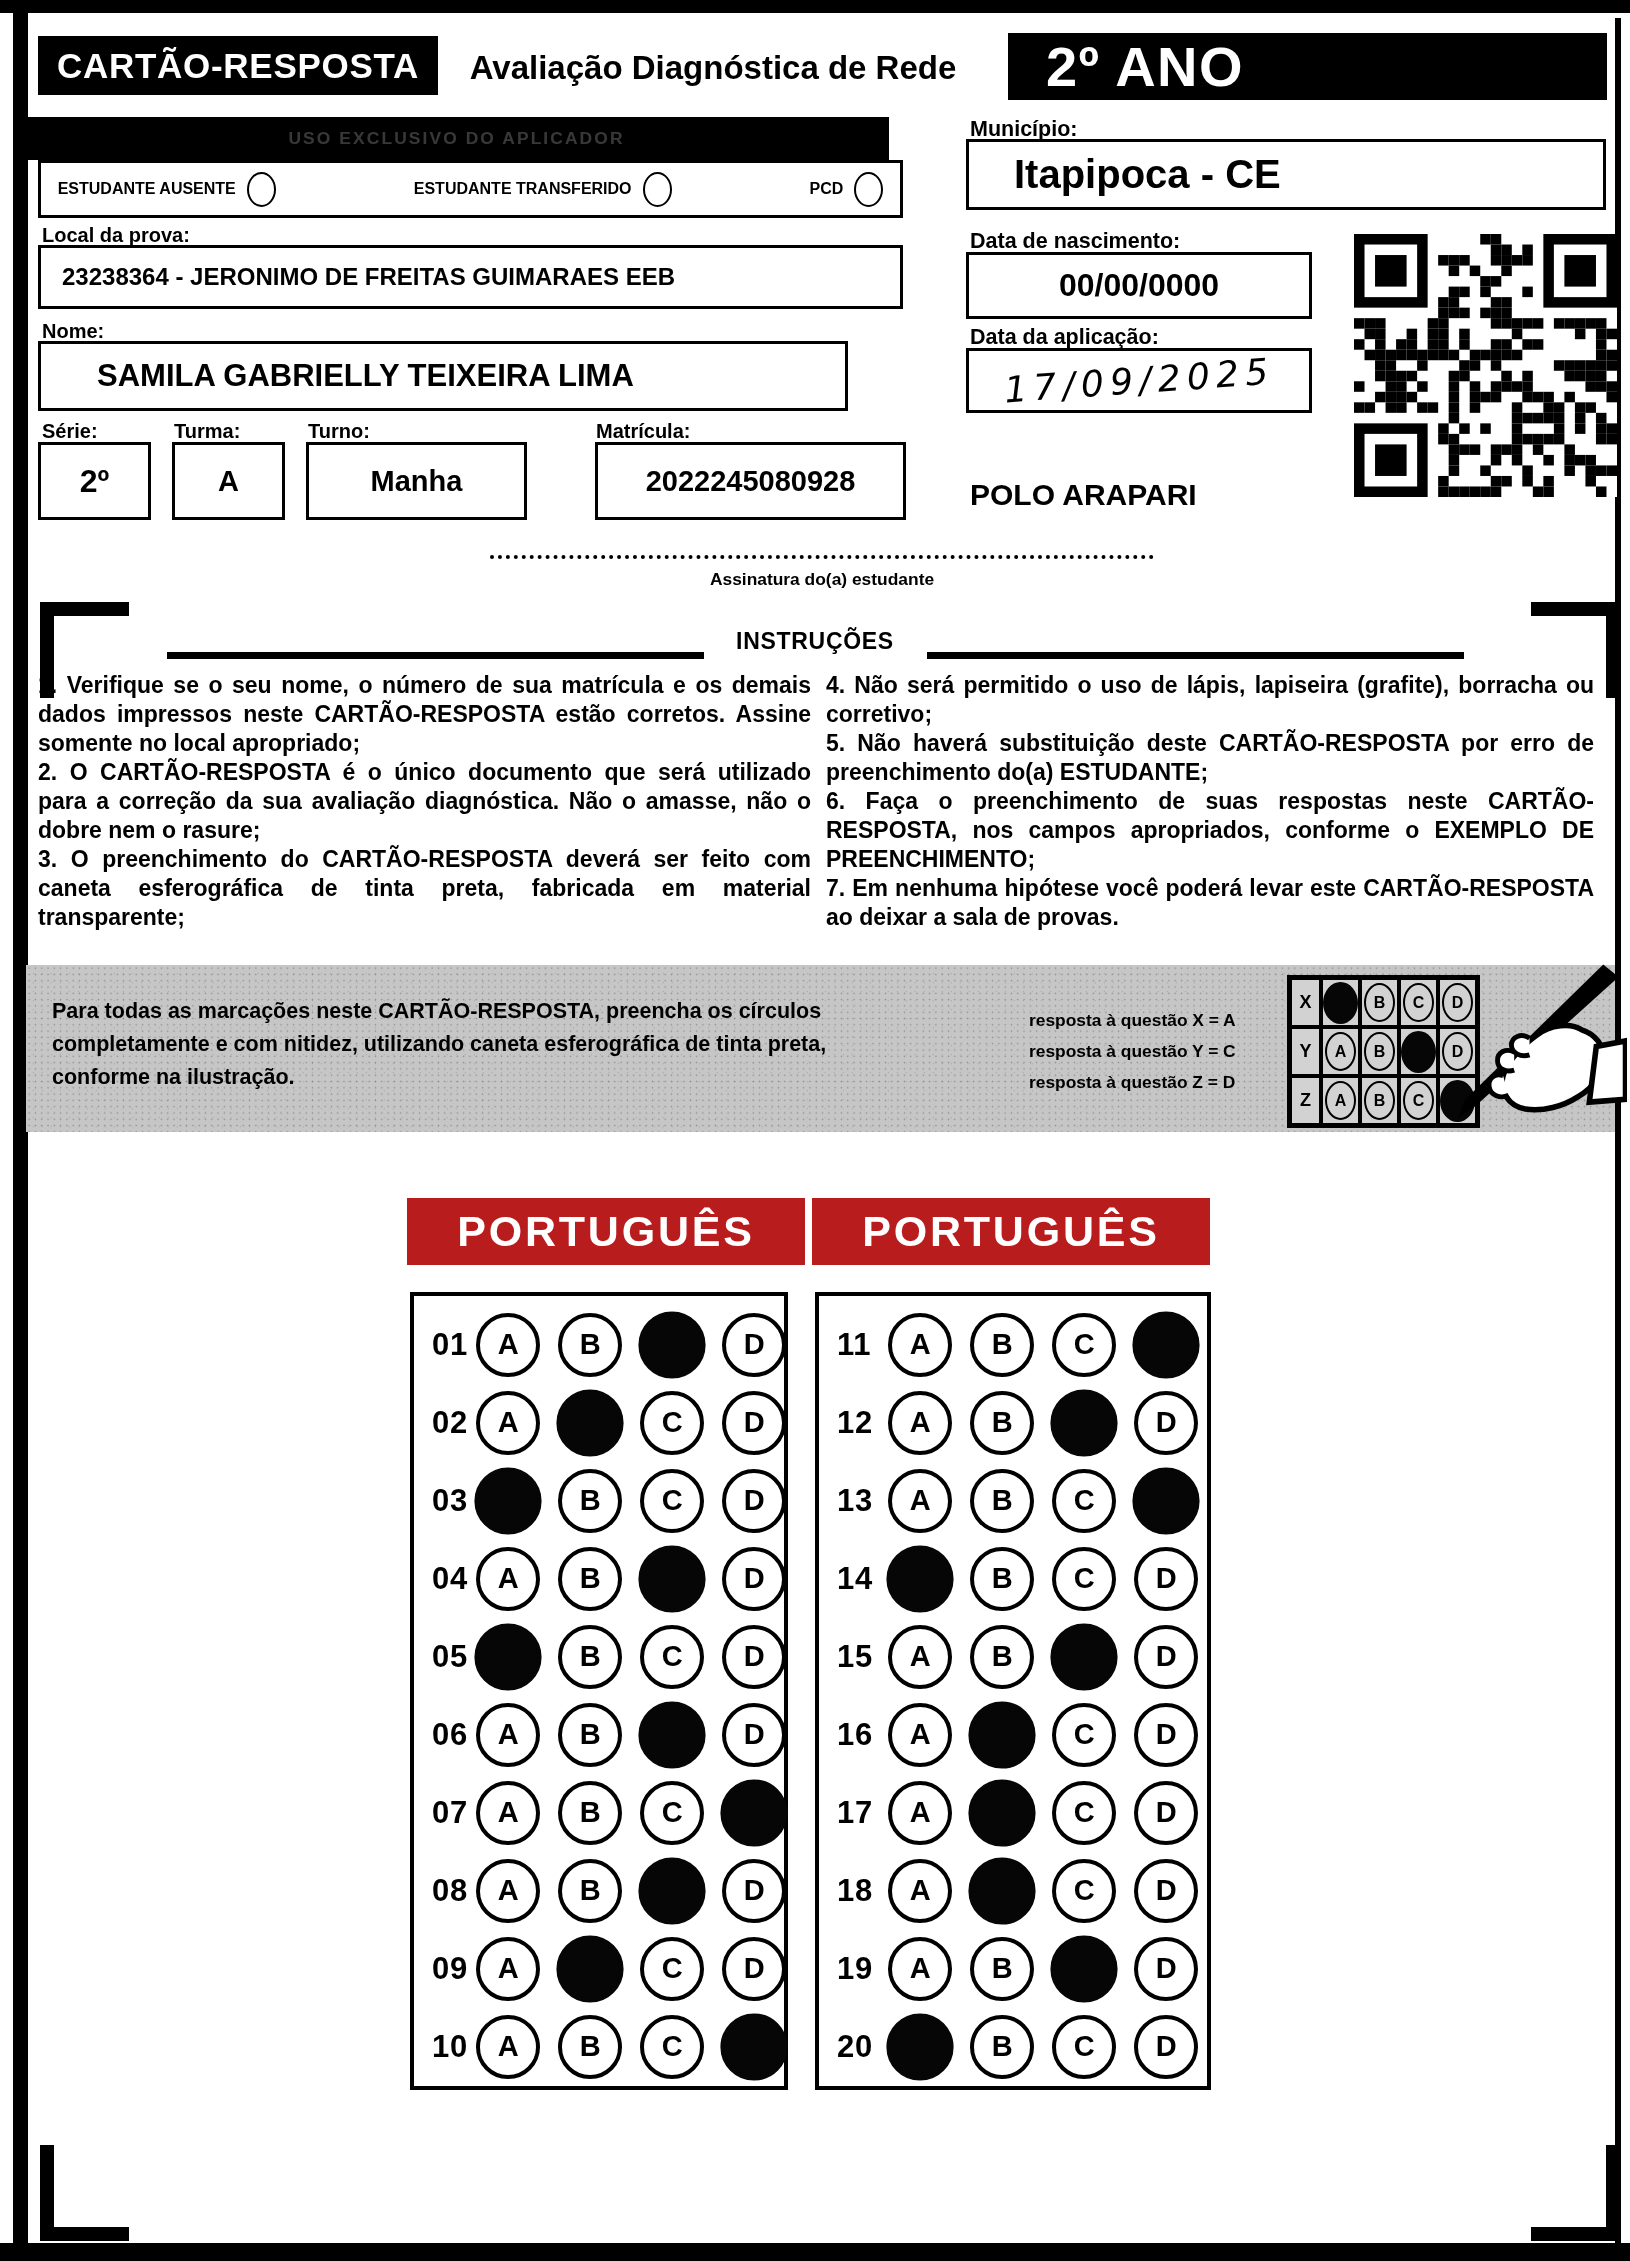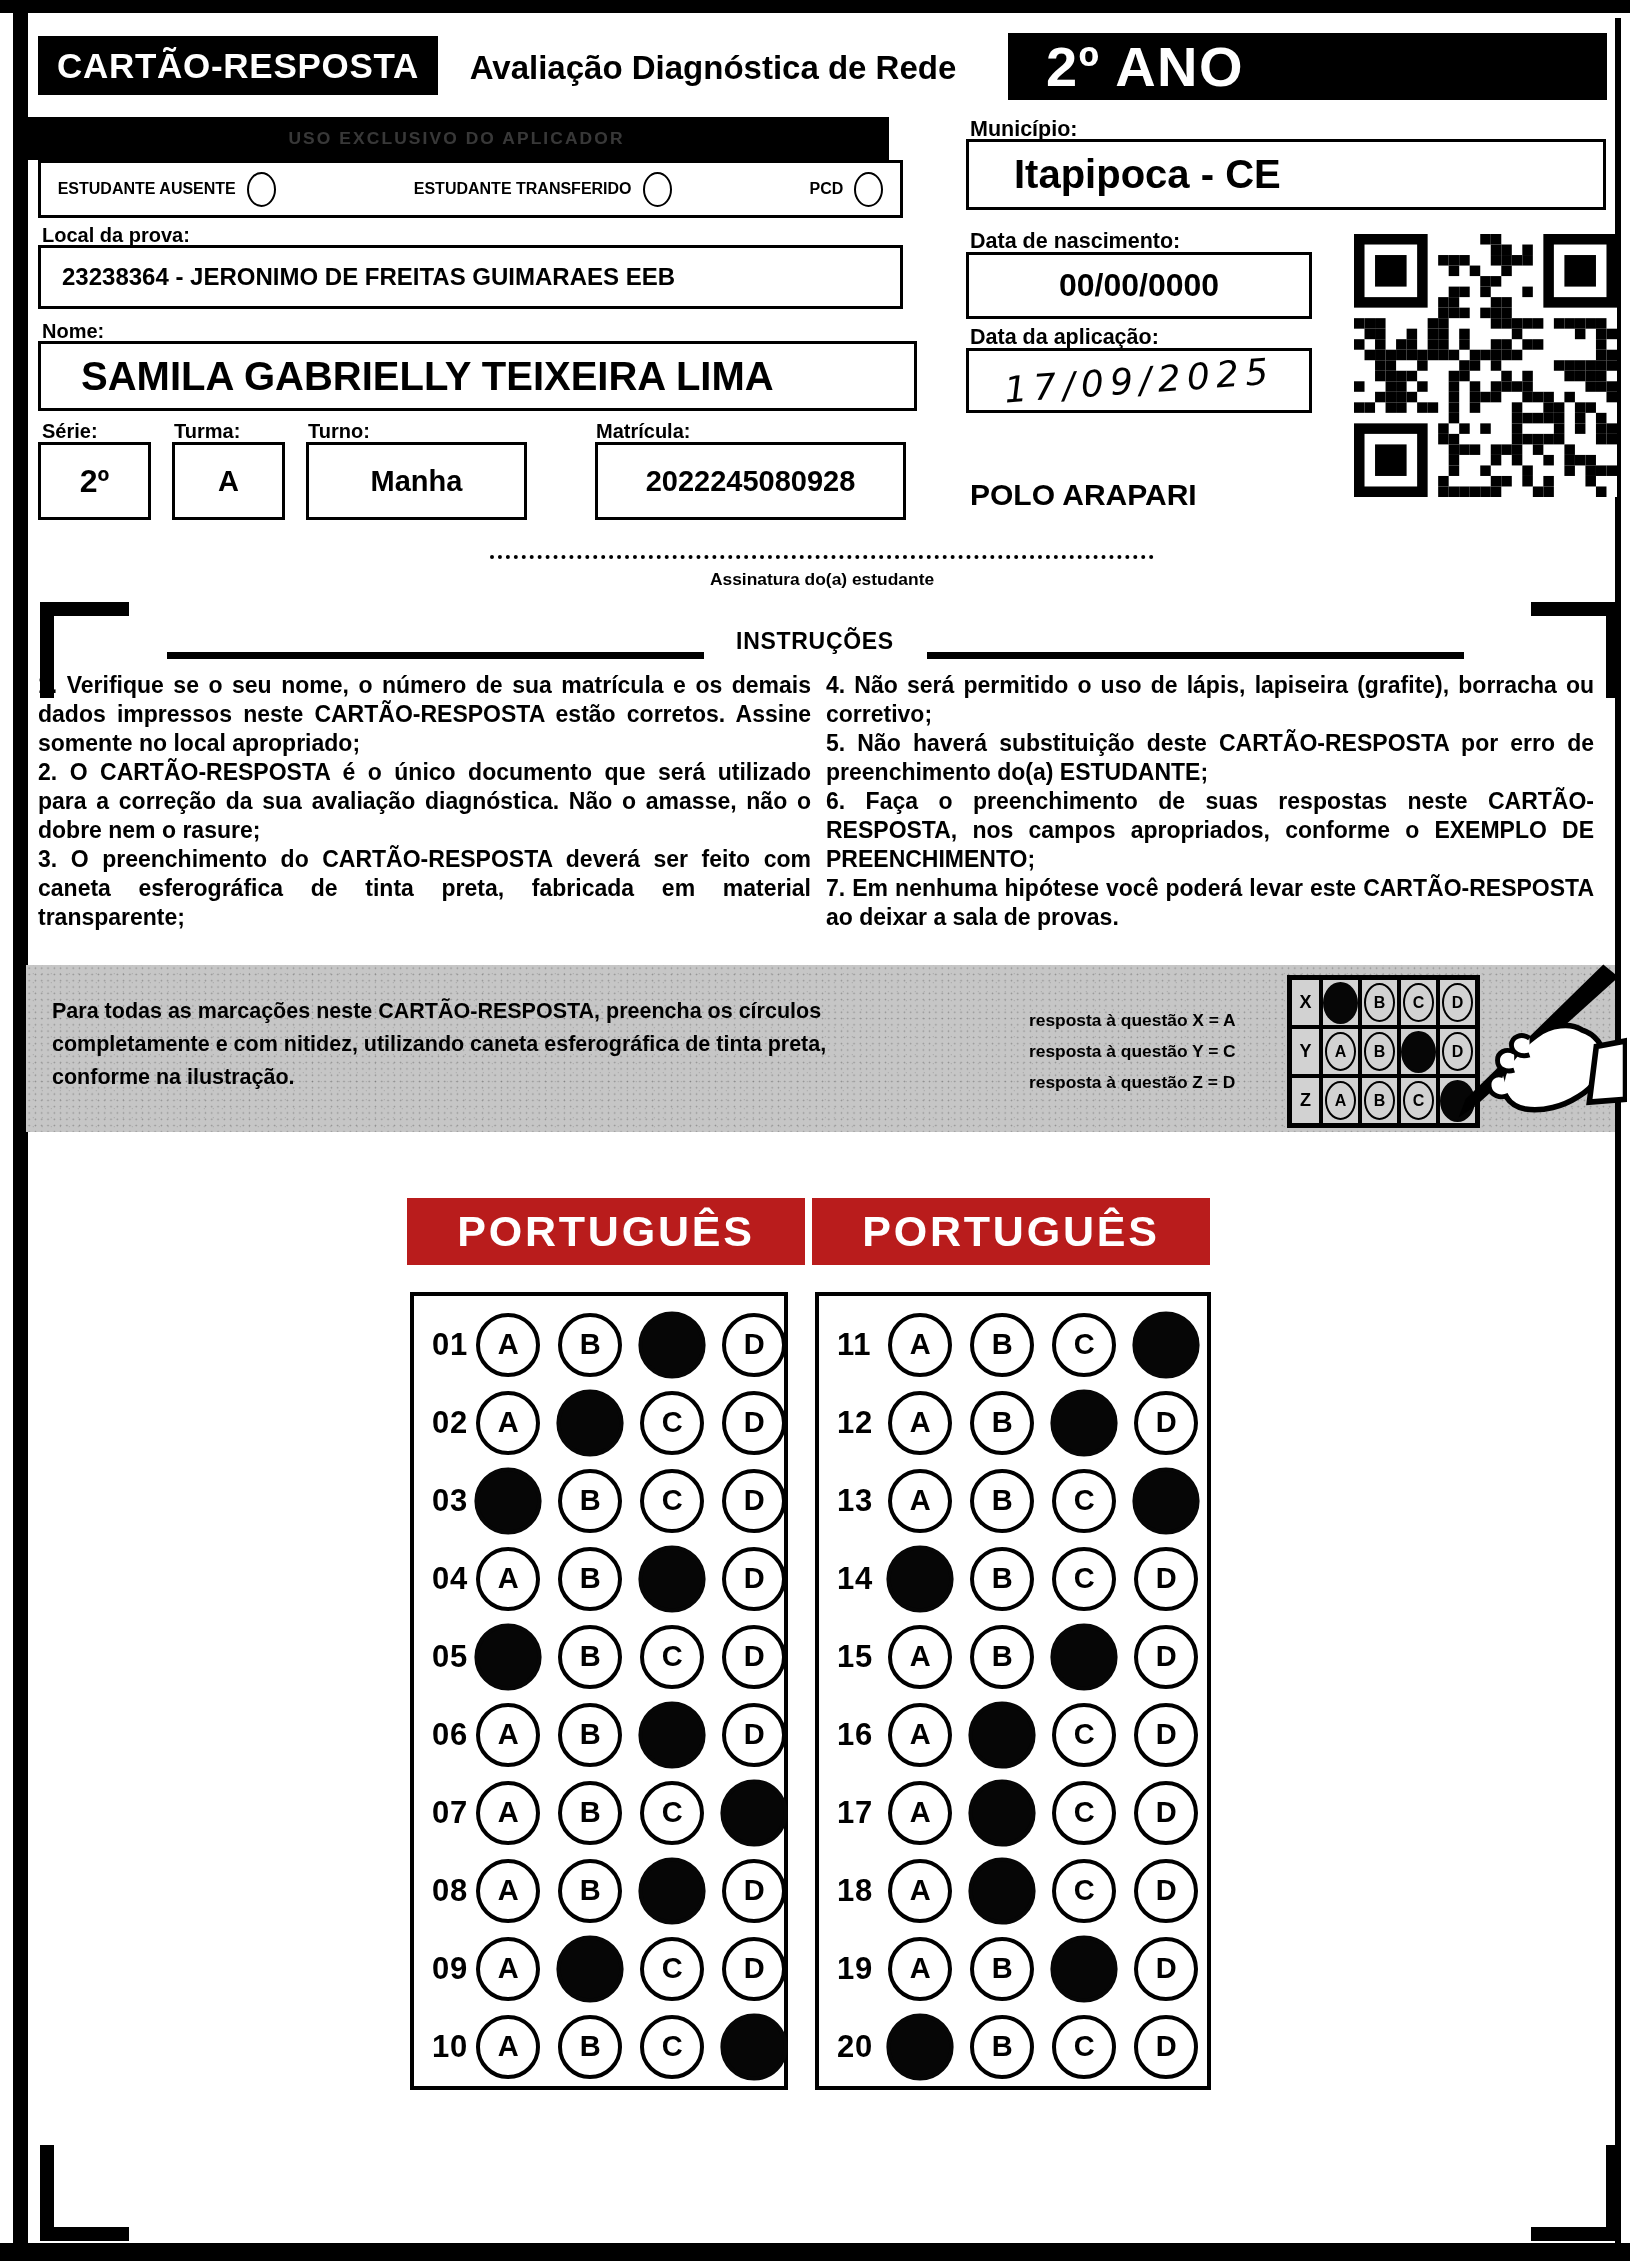--- a/index.html
+++ b/index.html
@@ -120,21 +120,21 @@
       <span class="chk-circle"></span>
     </div>
   </div>
 
   <div class="flabel" style="left:42px;top:224px;">Local da prova:</div>
   <div class="fbox" style="left:38px;top:245px;width:865px;height:64px;padding-left:21px;font-size:24px;">
     <span class="val">23238364 - JERONIMO DE FREITAS GUIMARAES EEB</span>
   </div>
 
   <div class="flabel" style="left:42px;top:320px;">Nome:</div>
-  <div class="fbox" style="left:38px;top:341px;width:879px;height:70px;padding-left:40px;font-size:40px;">
+  <div class="fbox" style="left:38px;top:341px;width:810px;height:70px;padding-left:56px;font-size:31px;">
     <span class="val">SAMILA GABRIELLY TEIXEIRA LIMA</span>
   </div>
 
   <div class="flabel" style="left:42px;top:420px;">Série:</div>
   <div class="flabel" style="left:174px;top:420px;">Turma:</div>
   <div class="flabel" style="left:308px;top:420px;">Turno:</div>
   <div class="flabel" style="left:596px;top:420px;">Matrícula:</div>
 
   <div class="fbox" style="left:38px;top:442px;width:113px;height:78px;justify-content:center;font-size:32px;">
     <span class="val">2º</span>

